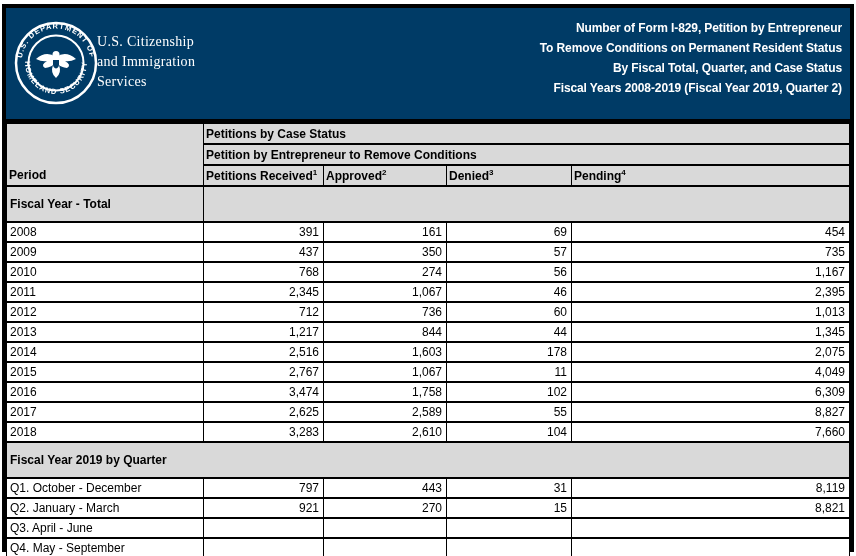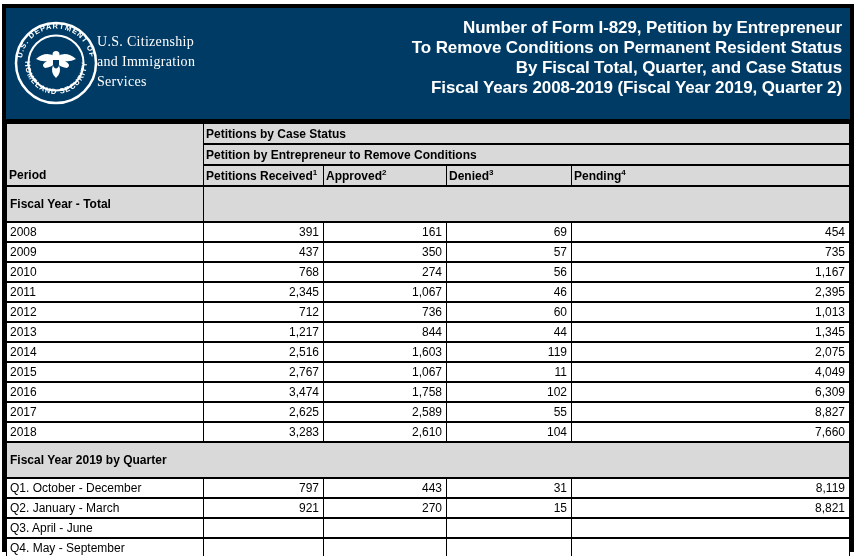--- a/index.html
+++ b/index.html
@@ -4,21 +4,21 @@
 <style>
   :root { --navy:#003B66; --gray:#D9D9D9; }
   html,body { margin:0; padding:0; background:#fff; }
   body { width:856px; height:556px; position:relative; font-family:"Liberation Sans",sans-serif; color:#000; }
   .frame { position:absolute; top:4px; left:2px; width:844px; height:540px; border:4px solid #000; background:#fff; }
 
   
   .masthead { position:relative; height:111px; background:var(--navy); border-bottom:3px solid #000; }
   .seal { position:absolute; left:8px; top:13px; width:84px; height:84px; }
   .agency { position:absolute; left:91px; top:24px; color:#fff; font-family:"Liberation Serif",serif; font-size:14px; line-height:20px; letter-spacing:.3px; }
-  .title { position:absolute; right:8px; top:10px; text-align:right; color:#fff; font-weight:bold; font-size:17px; line-height:20px; letter-spacing:-.1px; }
+  .title { position:absolute; right:8px; top:10px; text-align:right; color:#fff; font-weight:bold; font-size:12px; line-height:20px; letter-spacing:-.1px; }
 
   
   table.t { border-collapse:collapse; table-layout:fixed; width:844px; font-size:12px; }
   .t th, .t td { border:1px solid #000; border-top-width:2px; border-bottom-width:2px; overflow:hidden; white-space:nowrap; line-height:16px; }
   .t thead th { background:var(--gray); font-weight:bold; text-align:left; height:19px; padding:0 2px; }
   .t th.period-h { vertical-align:bottom; padding-bottom:2px; }
   .t td { height:18px; background:#fff; }
   .t td.p { text-align:left; padding:0 3px; }
   .t td.v { text-align:right; padding:0 4px; }
   .t tr.sec td { background:var(--gray); font-weight:bold; text-align:left; padding:8px 3px; }
@@ -133,21 +133,21 @@
           <td class="p">2013</td>
           <td class="v">1,217</td>
           <td class="v">844</td>
           <td class="v">44</td>
           <td class="v">1,345</td>
         </tr>
         <tr>
           <td class="p">2014</td>
           <td class="v">2,516</td>
           <td class="v">1,603</td>
-          <td class="v">119</td>
+          <td class="v">178</td>
           <td class="v">2,075</td>
         </tr>
         <tr>
           <td class="p">2015</td>
           <td class="v">2,767</td>
           <td class="v">1,067</td>
           <td class="v">11</td>
           <td class="v">4,049</td>
         </tr>
         <tr>

